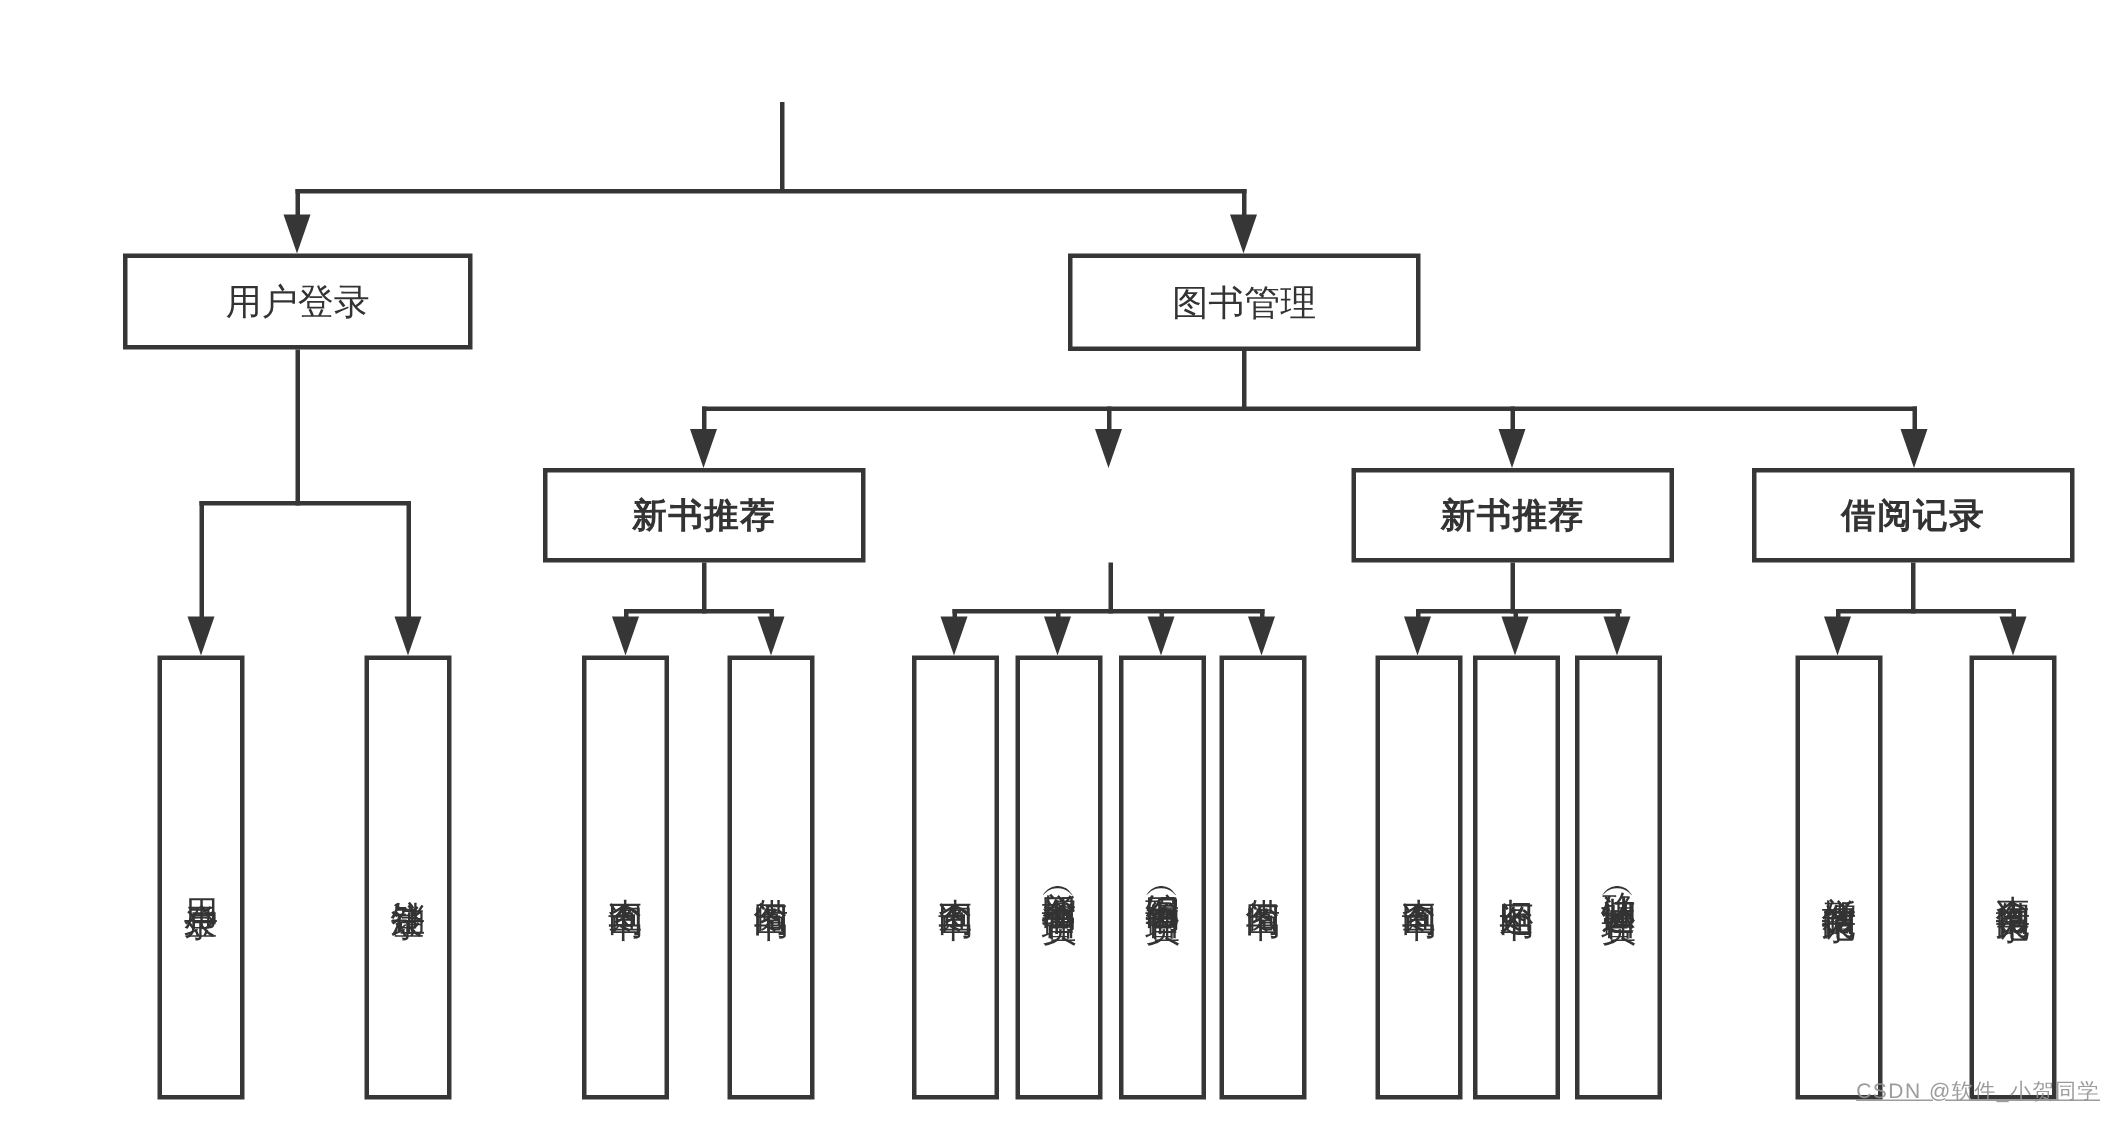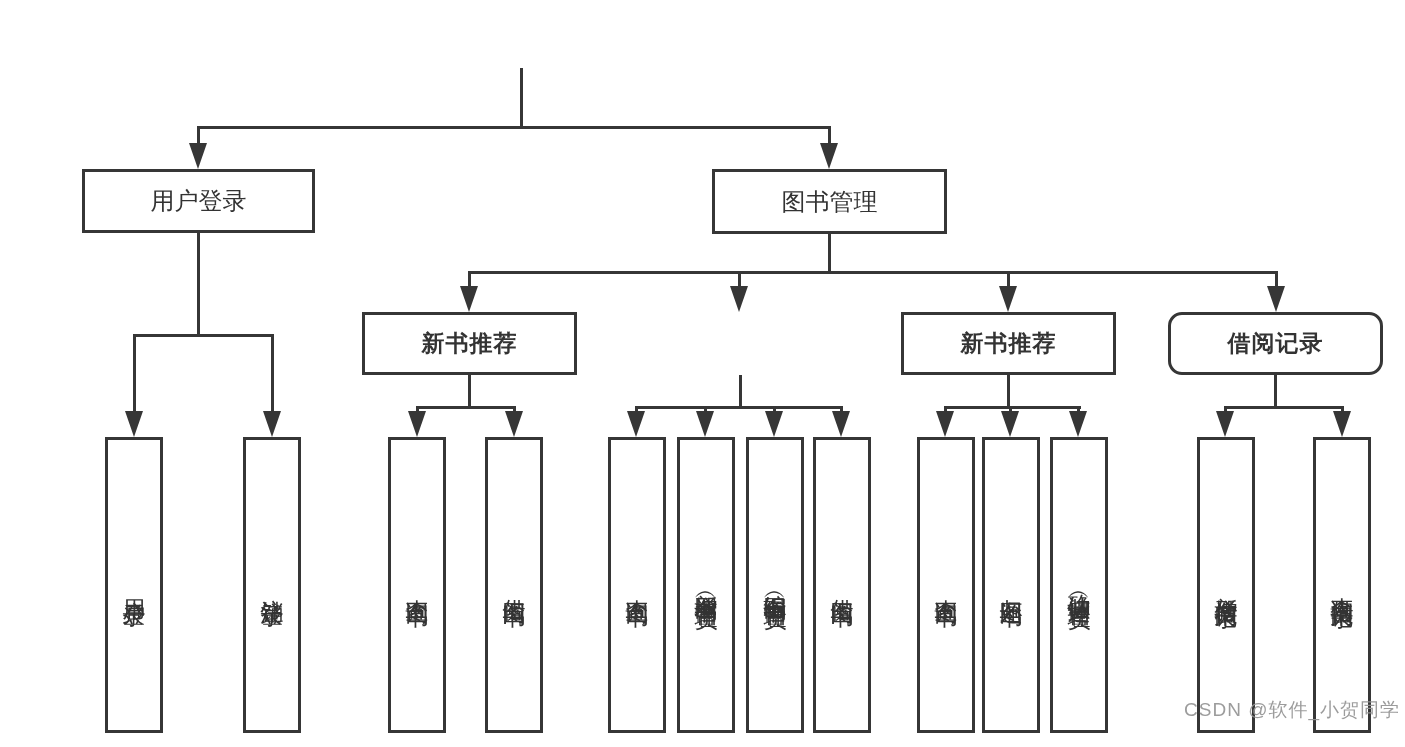--- a/index.html
+++ b/index.html
@@ -47,25 +47,26 @@
   .hl{height:3px;}
   .ar{
     position:absolute;
     width:0;height:0;
     border-left:9px solid transparent;
     border-right:9px solid transparent;
     border-top:26px solid #363636;
   }
   .watermark{
     position:absolute;
-    top:697px;right:5px;
-    font-size:19px;
+    top:719px;right:5px;
+    font-size:14px;
     color:rgba(148,148,148,0.92);
     letter-spacing:1px;
     z-index:5;
+    text-decoration:underline;
   }
 </style>
 </head>
 <body>
 
 <div class="canvas">
 
 
   <div class="vl" style="left:520px;top:68px;height:60px;"></div>
   <div class="hl" style="left:197px;top:126px;width:634px;"></div>
@@ -98,21 +99,21 @@
   <div class="ar" style="left:999px;top:286px;"></div>
   <div class="vl" style="left:1275px;top:271px;height:18px;"></div>
   <div class="ar" style="left:1267px;top:286px;"></div>
 
   <div class="node node-l3 node-h" style="left:362px;">
     <span>新书推荐</span>
   </div>
   <div class="node node-l3 node-h" style="left:901px;">
     <span>新书推荐</span>
   </div>
-  <div class="node node-l3 node-h" style="left:1168px;border-radius:14px;">
+  <div class="node node-l3 node-h" style="left:1168px;">
     <span>借阅记录</span>
   </div>
 
   <div class="vl" style="left:468px;top:375px;height:34px;"></div>
   <div class="hl" style="left:416px;top:406px;width:100px;"></div>
   <div class="vl" style="left:416px;top:406px;height:10px;"></div>
   <div class="ar" style="left:408px;top:411px;"></div>
   <div class="vl" style="left:513px;top:406px;height:10px;"></div>
   <div class="ar" style="left:505px;top:411px;"></div>
 

